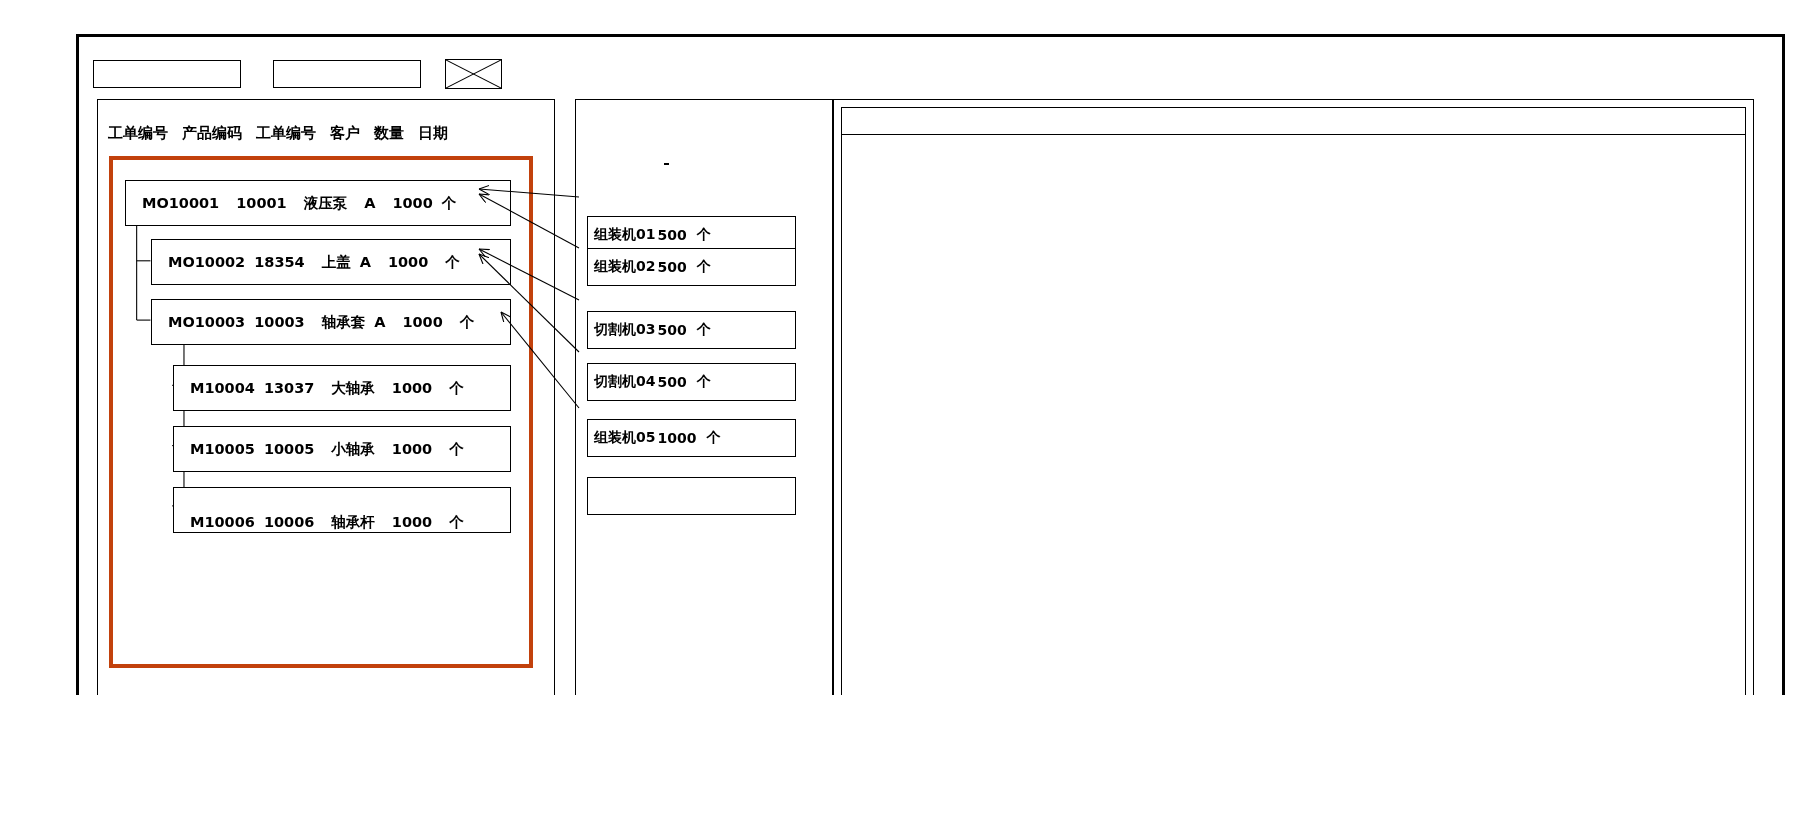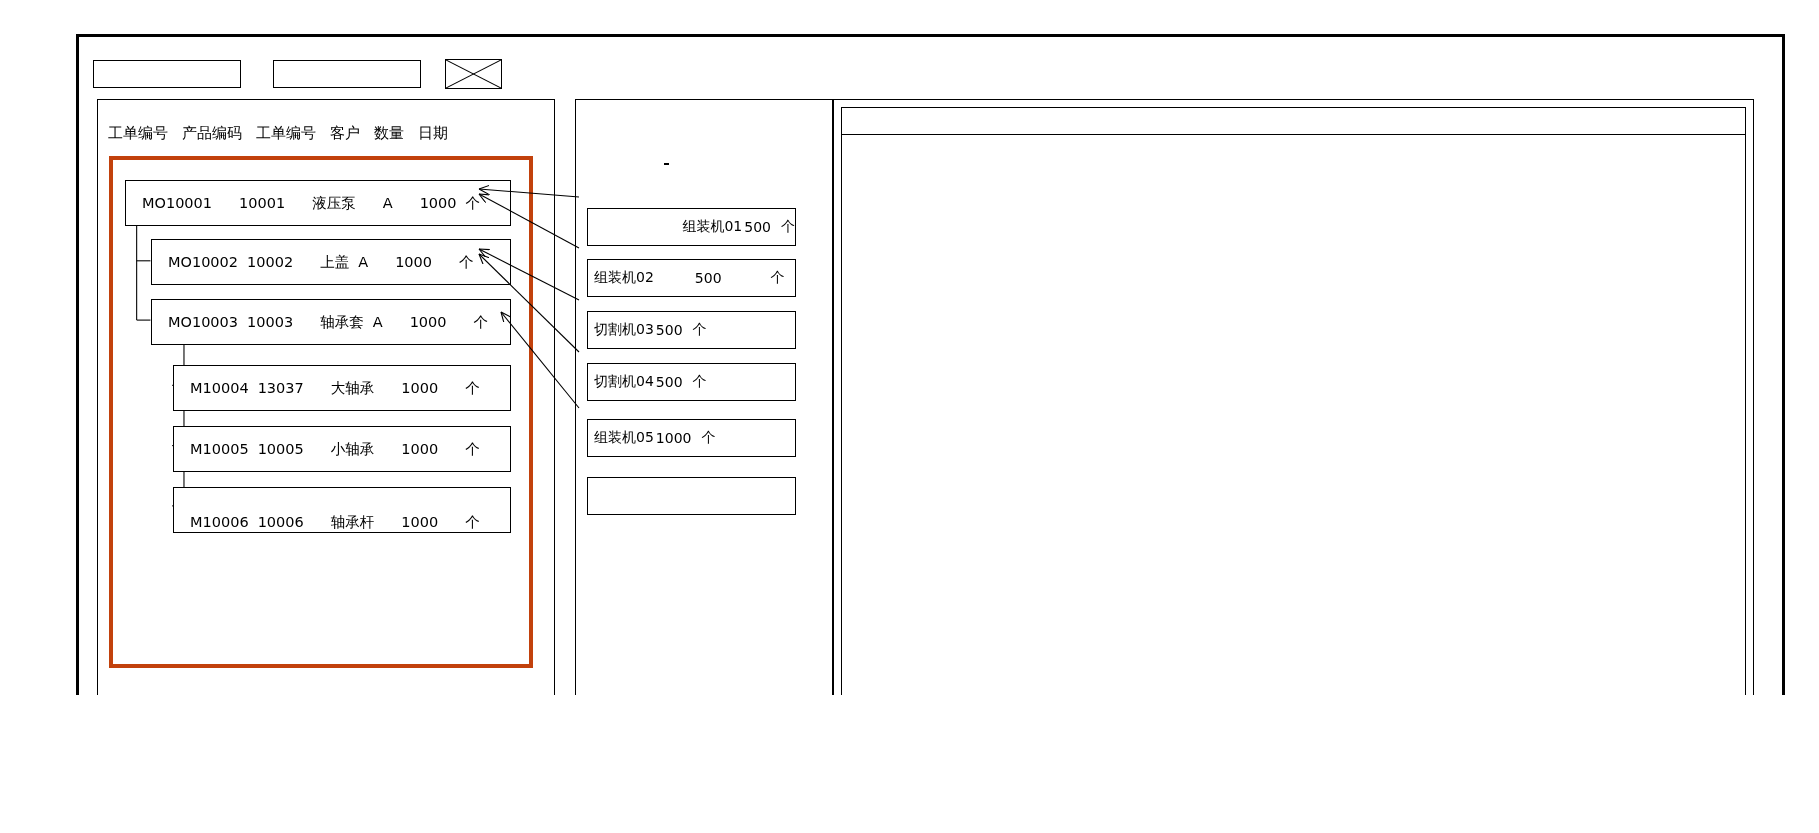--- a/index.html
+++ b/index.html
@@ -11,20 +11,21 @@
   body {
     font-family: "DejaVu Sans", "Liberation Sans", sans-serif;
     color: #000000;
   }
   #screen {
     position: relative;
     width: 1819px;
     height: 695px;
     background: #ffffff;
     overflow: hidden;
+    font-weight: bold;
   }
 
   
   .window-frame {
     position: absolute;
     left: 76px;
     top: 34px;
     width: 1709px;
     height: 748px;
     border: 3px solid #000000;
@@ -162,21 +163,21 @@
   .row-lvl2a { left: 60px; top: 205px; width: 338px; }
   .row-lvl2b { left: 60px; top: 266px; width: 338px; }
   .row-lvl2c { left: 60px; top: 327px; width: 338px; align-items: flex-end; }
 
   .row-text {
     padding-left: 16px;
     display: flex;
     align-items: baseline;
     gap: 9px;
   }
-  .row-text .gap-lg { margin-left: 18px; }
+  .row-text .gap-lg { margin-left: 8px; }
 
   
   .tree-lines {
     position: absolute;
     left: 0; top: 0;
     width: 100%; height: 100%;
     pointer-events: none;
   }
 
   
@@ -191,22 +192,22 @@
     display: flex;
     align-items: center;
     font-size: 14px;
     white-space: nowrap;
     padding-left: 6px;
   }
   .mach-box .m-name { display: inline-block; }
   .mach-box .m-qty  { display: inline-block; margin-left: 2px; }
   .mach-box .m-unit { display: inline-block; margin-left: 10px; }
 
-  .mb0 { top: 108px; justify-content: flex-end; }
-  .mb1 { top: 159px; gap: 39px; }
+  .mb0 { top: 116px; }
+  .mb1 { top: 148px; }
   .mb2 { top: 211px; }
   .mb3 { top: 263px; }
   .mb4 { top: 319px; }
   .mb5 { top: 377px; }
 
   .mid-dot {
     position: absolute;
     left: 88px;
     top: 63px;
     width: 5px;
@@ -278,21 +279,21 @@
               <span class="cell gap-lg">液压泵</span>
               <span class="cell gap-lg">A</span>
               <span class="cell gap-lg">1000</span>
               <span class="cell">个</span>
             </div>
           </div>
 
           <div class="row-box row-lvl1a">
             <div class="row-text">
               <span class="cell">MO10002</span>
-              <span class="cell">10002</span>
+              <span class="cell">18354</span>
               <span class="cell gap-lg">上盖</span>
               <span class="cell">A</span>
               <span class="cell gap-lg">1000</span>
               <span class="cell gap-lg">个</span>
             </div>
           </div>
 
           <div class="row-box row-lvl1b">
             <div class="row-text">
               <span class="cell">MO10003</span>

